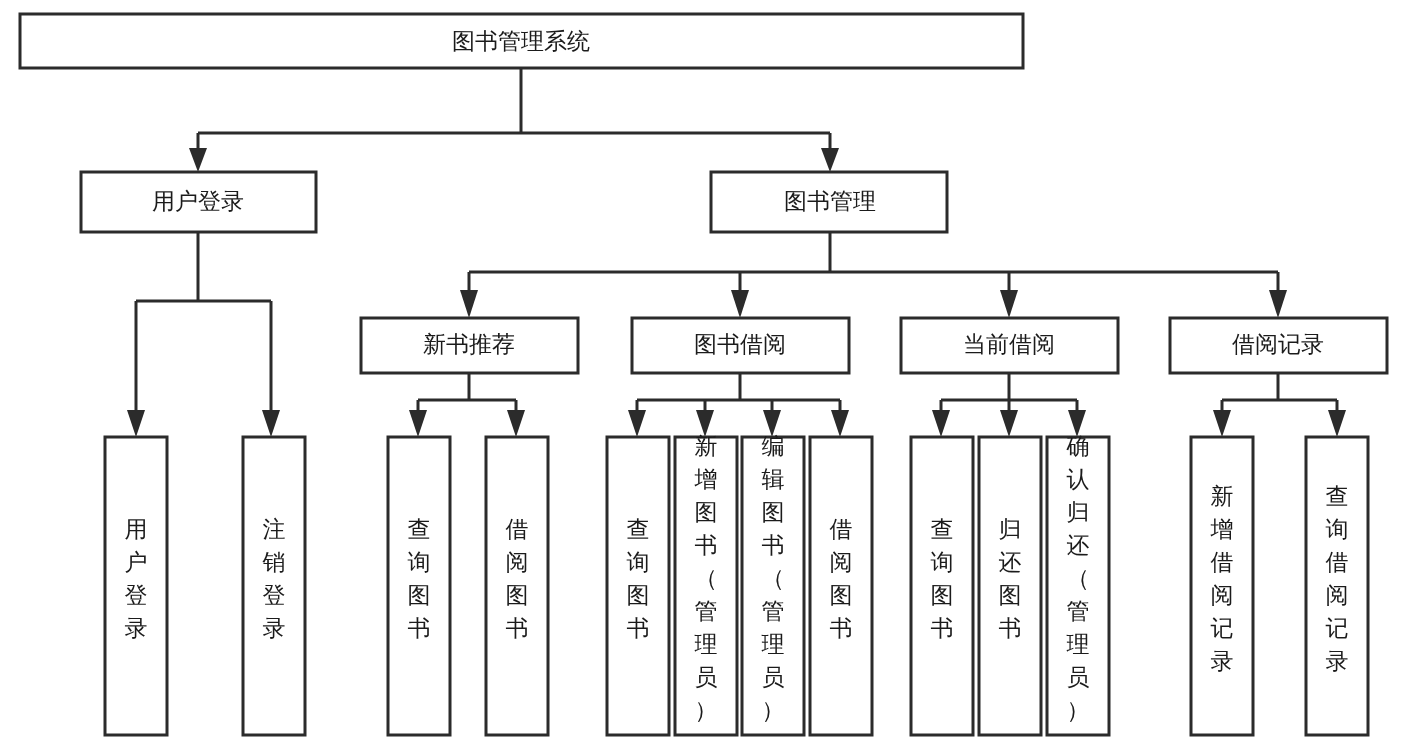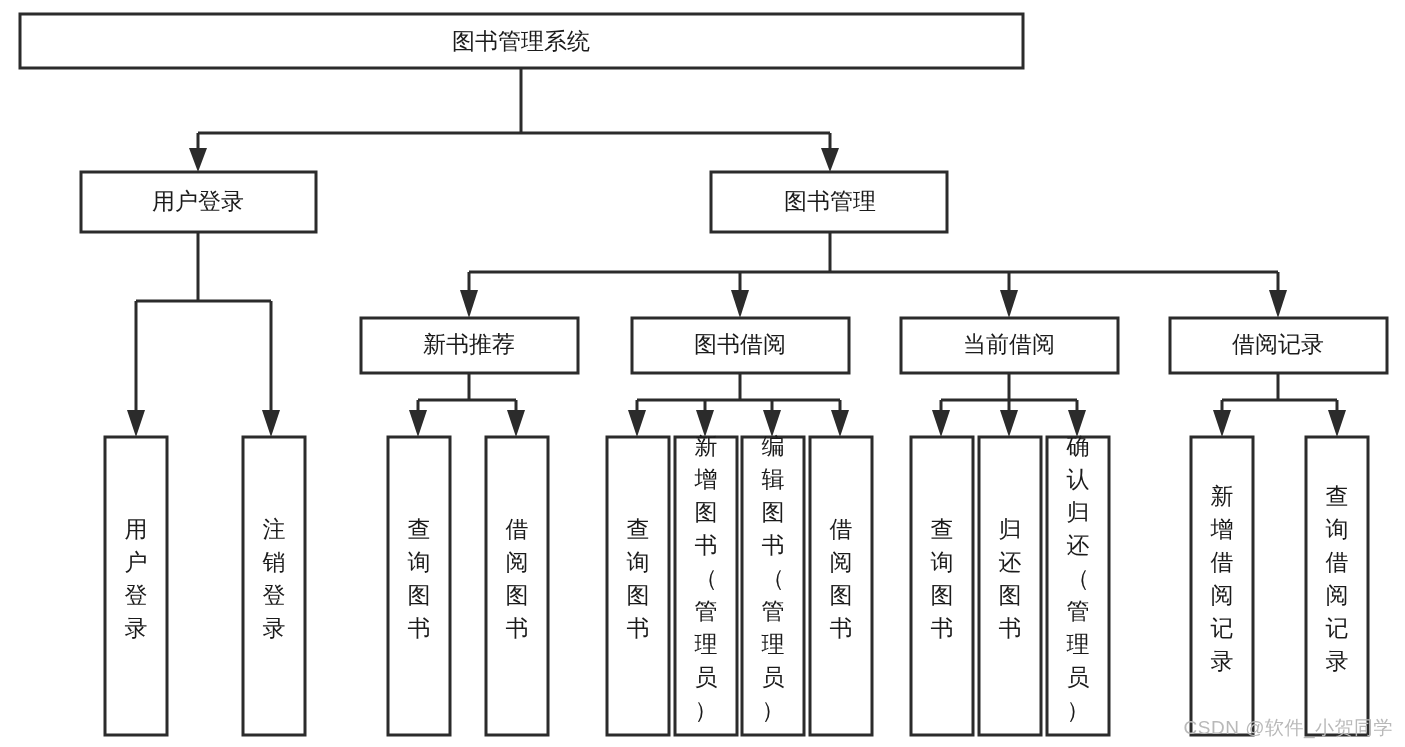--- a/index.html
+++ b/index.html
@@ -216,14 +216,13 @@
       <rect class="node-rect" x="1191" y="437" width="62" height="298"></rect>
       <text class="node-label-vert" x="1222" y="503.5"><tspan x="1222" y="503.5" text-anchor="middle">新</tspan><tspan x="1222" y="536.5" text-anchor="middle">增</tspan><tspan x="1222" y="569.5" text-anchor="middle">借</tspan><tspan x="1222" y="602.5" text-anchor="middle">阅</tspan><tspan x="1222" y="635.5" text-anchor="middle">记</tspan><tspan x="1222" y="668.5" text-anchor="middle">录</tspan></text>
     </g>
     <g>
       <rect class="node-rect" x="1306" y="437" width="62" height="298"></rect>
       <text class="node-label-vert" x="1337" y="503.5"><tspan x="1337" y="503.5" text-anchor="middle">查</tspan><tspan x="1337" y="536.5" text-anchor="middle">询</tspan><tspan x="1337" y="569.5" text-anchor="middle">借</tspan><tspan x="1337" y="602.5" text-anchor="middle">阅</tspan><tspan x="1337" y="635.5" text-anchor="middle">记</tspan><tspan x="1337" y="668.5" text-anchor="middle">录</tspan></text>
     </g>
 
   </svg>
 
-  <div class="watermark">CSDN @软件_小贺同学</div>
 </div>
 
 </body></html>

